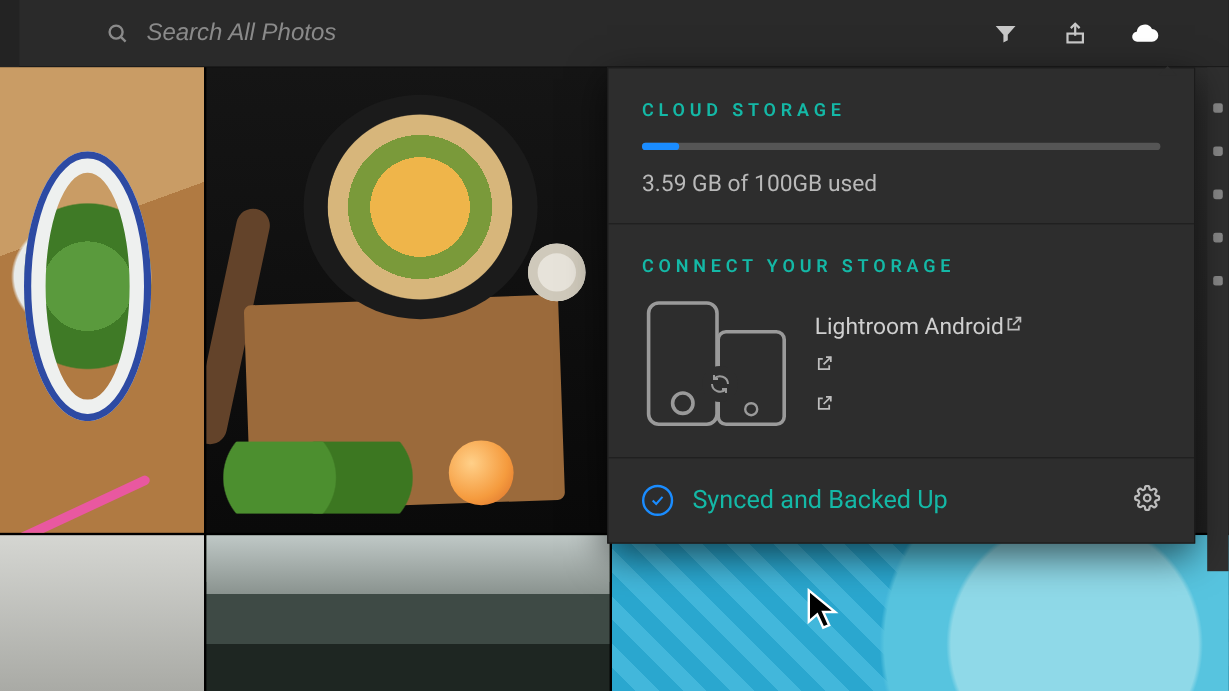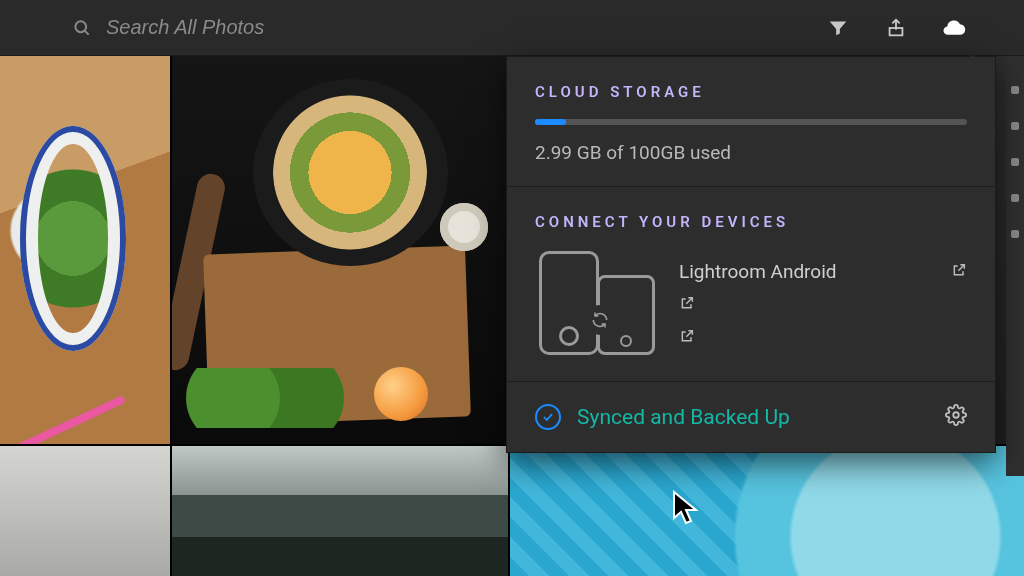--- a/index.html
+++ b/index.html
@@ -1,18 +1,18 @@
 <!DOCTYPE html>
 <html><head>
 <meta charset="utf-8">
 <style>
   * { box-sizing: border-box; margin: 0; padding: 0; }
   html, body { width: 1024px; height: 576px; overflow: hidden; font-family: -apple-system, "Segoe UI", Roboto, Arial, sans-serif; background:#161616; }
   .app { position: relative; width:1024px; height:576px; background:#232323; }
-  .topbar { position:absolute; top:0; left:0; right:0; height:56px; background:#2a2a2a; display:flex; align-items:center; padding:0 58px 0 66px; border-bottom:1px solid #1b1b1b; }
+  .topbar { position:absolute; top:0; left:16px; right:0; height:56px; background:#2a2a2a; display:flex; align-items:center; padding:0 58px 0 66px; border-bottom:1px solid #1b1b1b; }
   .search-icon { position:absolute; left:72px; top:18px; color:#8a8a8a; }
   .search-input { flex:0 0 430px; height:36px; background:transparent; border:none; outline:none; color:#d0d0d0; font-size:20px; font-style:italic; padding-left:40px; }
   .search-input::placeholder { color:#8a8a8a; font-style:italic; }
   .top-icons { margin-left:auto; display:flex; align-items:center; gap:34px; color:#c8c8c8; }
   .top-icons .ic { width:24px; height:24px; display:flex; align-items:center; justify-content:center; cursor:pointer; }
   .cloud-active { color:#ffffff; }
 
   .grid { position:absolute; top:56px; left:0; right:0; bottom:0; display:grid; grid-template-columns: 170px 336px 1fr; grid-template-rows: 388px 1fr; gap:2px; background:#000; }
   .thumb { background:#333; position:relative; overflow:hidden; }
 
@@ -49,33 +49,33 @@
 
   
   .rail { position:absolute; top:56px; right:0; width:18px; height:420px; background:#2f2f2f; display:flex; flex-direction:column; align-items:center; gap:28px; padding-top:30px; color:#aaa; }
   .rail .dot{width:8px;height:8px;border-radius:2px;background:#888;}
 
   
   .popover { position:absolute; top:56px; right:28px; width:490px; background:#2d2d2d; border:1px solid #1b1b1b; box-shadow:0 10px 30px rgba(0,0,0,.6); color:#cfcfcf; }
   .popover::before{content:"";position:absolute;top:-10px;right:14px;border:8px solid transparent;border-bottom-color:#2d2d2d;}
   .sect { padding:26px 28px 22px; border-bottom:1px solid #1e1e1e; }
   .sect:last-child{border-bottom:none;}
-  .sect-title { font-size:15px; letter-spacing:4px; color:#c4b5fd; font-weight:600; margin-bottom:18px; }
+  .sect-title { font-size:15px; letter-spacing:4px; color:#14b8a6; font-weight:600; margin-bottom:18px; }
   .bar { position:relative; width:100%; height:6px; background:#555; border-radius:3px; margin-bottom:16px; }
   .bar .fill{position:absolute;left:0;top:0;height:100%;width:7.2%;background:#1a8cff;border-radius:3px;}
   .usage { font-size:19px; color:#b9b9b9; }
   .devices { display:flex; align-items:center; gap:24px; }
   .device-art { width:120px; height:110px; position:relative; color:#9a9a9a; flex-shrink:0; }
   .phone{position:absolute;left:4px;top:2px;width:60px;height:104px;border:3px solid #9a9a9a;border-radius:10px;}
   .phone::after{content:"";position:absolute;bottom:6px;left:50%;width:14px;height:14px;border:3px solid #9a9a9a;border-radius:50%;transform:translateX(-50%);}
   .tablet{position:absolute;right:0;top:26px;width:58px;height:80px;border:3px solid #9a9a9a;border-radius:8px;background:#2d2d2d;}
   .tablet::after{content:"";position:absolute;bottom:5px;left:50%;width:8px;height:8px;border:2px solid #9a9a9a;border-radius:50%;transform:translateX(-50%);}
   .sync{position:absolute;left:50px;top:56px;width:30px;height:30px;border-radius:50%;background:#2d2d2d;display:flex;align-items:center;justify-content:center;}
   .dev-list { flex:1; display:flex; flex-direction:column; gap:10px; font-size:19px; }
-  .dev-row { display:flex; align-items:center; justify-content:space-between; cursor:pointer; }
+  .dev-row { display:flex; align-items:center; justify-content:flex-start; cursor:pointer; }
   .ext-icon { color:#bdbdbd; }
   .status-row { display:flex; align-items:center; gap:16px; padding:22px 28px; }
   .check{width:26px;height:26px;border:2.5px solid #1a8cff;border-radius:50%;display:flex;align-items:center;justify-content:center;color:#1a8cff;}
   .status-text{font-size:21px;color:#14b8a6;flex:1;}
   .gear{color:#bdbdbd;cursor:pointer;}
 
   .cursor { position:absolute; left:672px; top:490px; pointer-events:none; }
 </style>
 </head>
 <body>
@@ -137,25 +137,25 @@
     <div class="dot"></div>
     <div class="dot"></div>
   </div>
 
   <div class="popover">
     <div class="sect">
       <div class="sect-title">CLOUD STORAGE</div>
       <div class="bar">
           <div class="fill"></div>
         </div>
-      <div class="usage">2.99 GB of 100GB used</div>
+      <div class="usage">3.59 GB of 100GB used</div>
     </div>
 
     <div class="sect">
-      <div class="sect-title">CONNECT YOUR DEVICES</div>
+      <div class="sect-title">CONNECT YOUR STORAGE</div>
       <div class="devices">
         <div class="device-art">
           <div class="phone"></div>
             <div class="tablet"></div>
           <div class="sync">
             <svg width="20" height="20" viewBox="0 0 24 24" fill="none" stroke="#9a9a9a" stroke-width="2">
                 <path d="M20 12a8 8 0 0 0-14-5"></path>
                 <path d="M4 12a8 8 0 0 0 14 5"></path>
                 <path d="M6 3v4h4"></path>
                 <path d="M18 21v-4h-4"></path>

